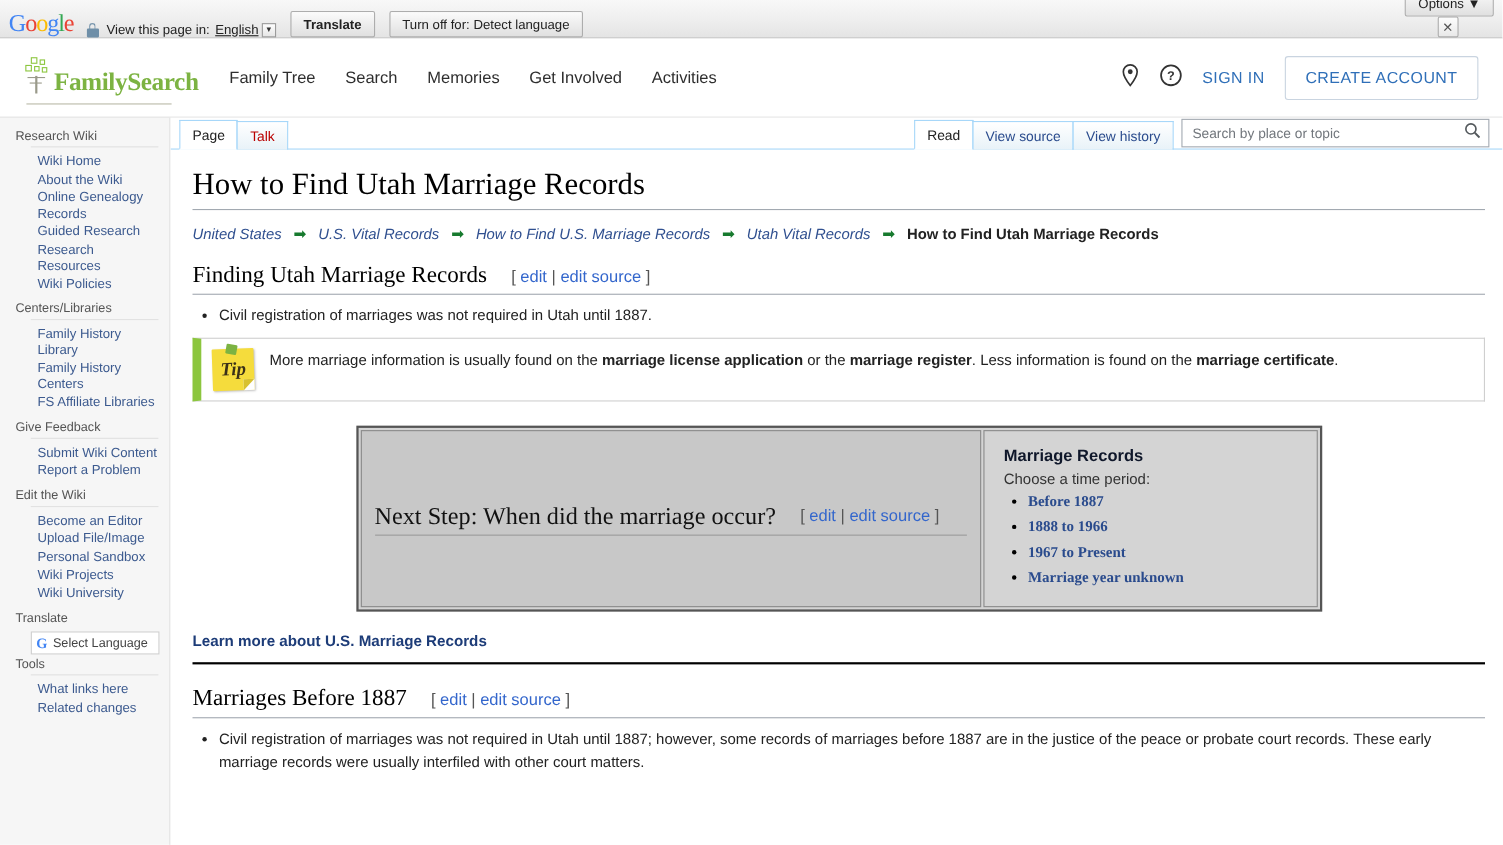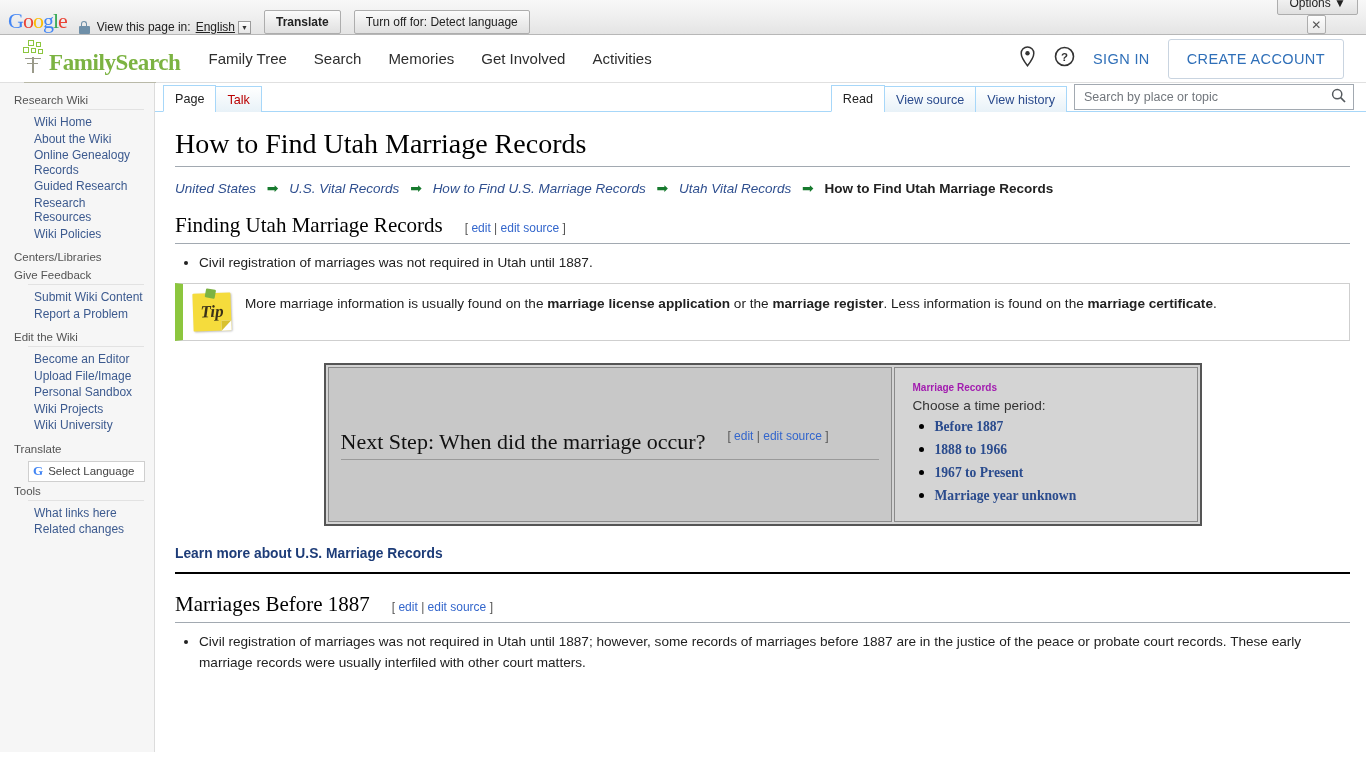--- a/index.html
+++ b/index.html
@@ -46,21 +46,21 @@
   .tb-close {
     width: 19px; height: 19px; margin-left: 10px;
     border: 1px solid #adadad; border-radius: 2px;
     background: linear-gradient(to bottom,#fdfdfd,#e9e9e9);
     display:flex; align-items:center; justify-content:center;
     font-size: 12px; color:#555; cursor:pointer;
   }
 
   
   #fs-header {
-    height: 48px; width: 100%;
+    height: 72px; width: 100%;
     background: #fff; border-bottom: 1px solid #e0e0e0;
     display:flex; align-items:center; padding: 0 22px;
     position: relative;
   }
   #fs-logo { display:flex; align-items:flex-end; margin-right: 28px; position:relative; padding-bottom:4px;}
   #fs-logo .treemark { width: 26px; height: 34px; position: relative; margin-right: 1px;}
   #fs-logo .treemark .sq { position:absolute; border:1.4px solid #8cc63e; background:transparent; }
   #fs-logo .trunk { position:absolute; left:10px; top:17px; width:2px; height:16px; background:#9a9a8a; }
   #fs-logo .branch { position:absolute; background:#9a9a8a; height:1.6px; }
   #fs-logo .wordmark {
@@ -149,21 +149,21 @@
   .breadcrumb a { color: #2f4f8f; font-style: italic; text-decoration:none; cursor:pointer; }
   .breadcrumb .arrow { color: #177a2e; font-size: 14px; padding: 0 7px; }
   .breadcrumb .current { color: #222; font-weight: bold; font-style: normal; }
 
   h2.sect {
     font-family:"Liberation Serif", serif; font-weight: normal;
     font-size: 21px; color:#000; margin: 14px 0 4px 0;
     border-bottom: 1px solid #a2a9b1; padding-bottom: 5px;
     display:flex; align-items:baseline;
   }
-  .editlinks { font-family:"Liberation Sans",sans-serif; font-size: 12px; color:#555; margin-left: 12px; font-weight:normal;padding-left:10px;}
+  .editlinks { font-family:"Liberation Sans",sans-serif; font-size: 15px; color:#555; margin-left: 12px; font-weight:normal;padding-left:10px;}
   .editlinks a { color:#3366cc; text-decoration:none; cursor:pointer;}
   ul.bullets { margin: 8px 0 8px 0; padding-left: 24px; }
   ul.bullets li { font-size: 13.6px; color:#222; line-height: 21px; margin-bottom: 3px; }
 
   
   .tipbox {
     border: 1px solid #cfcfcf; border-left: 8px solid #8cc63e;
     margin: 10px 0 12px 0; padding: 9px 12px 9px 10px;
     display:flex; align-items:flex-start; min-height: 54px;
   }
@@ -186,28 +186,28 @@
   .nextstep {
     display:flex; border: 2px solid #555; background:#d4d4d4;
     width: 878px;
   }
   .ns-left {
     flex: 1; border: 1px solid #8a8a8a; margin: 2px; background:#c8c8c8;
     display:flex; align-items:center; padding: 0 12px; position:relative;
   }
   .ns-left h2 {
     font-family:"Liberation Serif",serif; font-weight: normal; font-size: 22px;
-    color:#111; margin:0; display:flex; align-items:flex-start;
+    color:#111; margin:0; display:flex; align-items:center;
     border-bottom: 1px solid #9a9a9a; padding-bottom: 4px; width:100%;
   }
   .ns-right {
     width: 304px; border: 1px solid #8a8a8a; margin: 2px 2px 2px 0; background:#d4d4d4;
     padding: 14px 10px 12px 18px;
   }
-  .ns-right .rtitle { font-size: 10px; font-weight: bold; color:#a21caf; margin-bottom: 5px; }
+  .ns-right .rtitle { font-size: 15px; font-weight: bold; color:#0f172a; margin-bottom: 5px; }
   .ns-right .rsub { font-size: 13.6px; color:#333; margin-bottom: 4px; }
   .ns-right ul { margin: 4px 0 0 0; padding-left: 22px; }
   .ns-right ul li { margin-bottom: 5px; font-family: Liberation Serif, serif; }
   .ns-right ul li a { font-size: 13.6px; color:#2a4b8d; font-weight:bold; text-decoration:none; cursor:pointer; }
 
   .learnmore { margin: 18px 0 0 0; }
   .learnmore a { font-size: 13.8px; font-weight: bold; color:#1d3c78; text-decoration:none; cursor:pointer; }
   .thick-rule { border:none; border-top: 2px solid #000; margin: 10px 0 18px 0; }
 </style>
 </head>
@@ -290,20 +290,31 @@
         </li>
       <li>
           <a>Research Resources</a>
         </li>
       <li>
           <a>Wiki Policies</a>
         </li>
     </ul>
 
     <div class="side-group-title">Centers/Libraries</div>
+    <ul class="side-list">
+      <li>
+          <a>Family History Library</a>
+        </li>
+      <li>
+          <a>Family History Centers</a>
+        </li>
+      <li>
+          <a>FS Affiliate Libraries</a>
+        </li>
+    </ul>
 
     <div class="side-group-title">Give Feedback</div>
     <ul class="side-list">
       <li>
           <a>Submit Wiki Content</a>
         </li>
       <li>
           <a>Report a Problem</a>
         </li>
     </ul>

